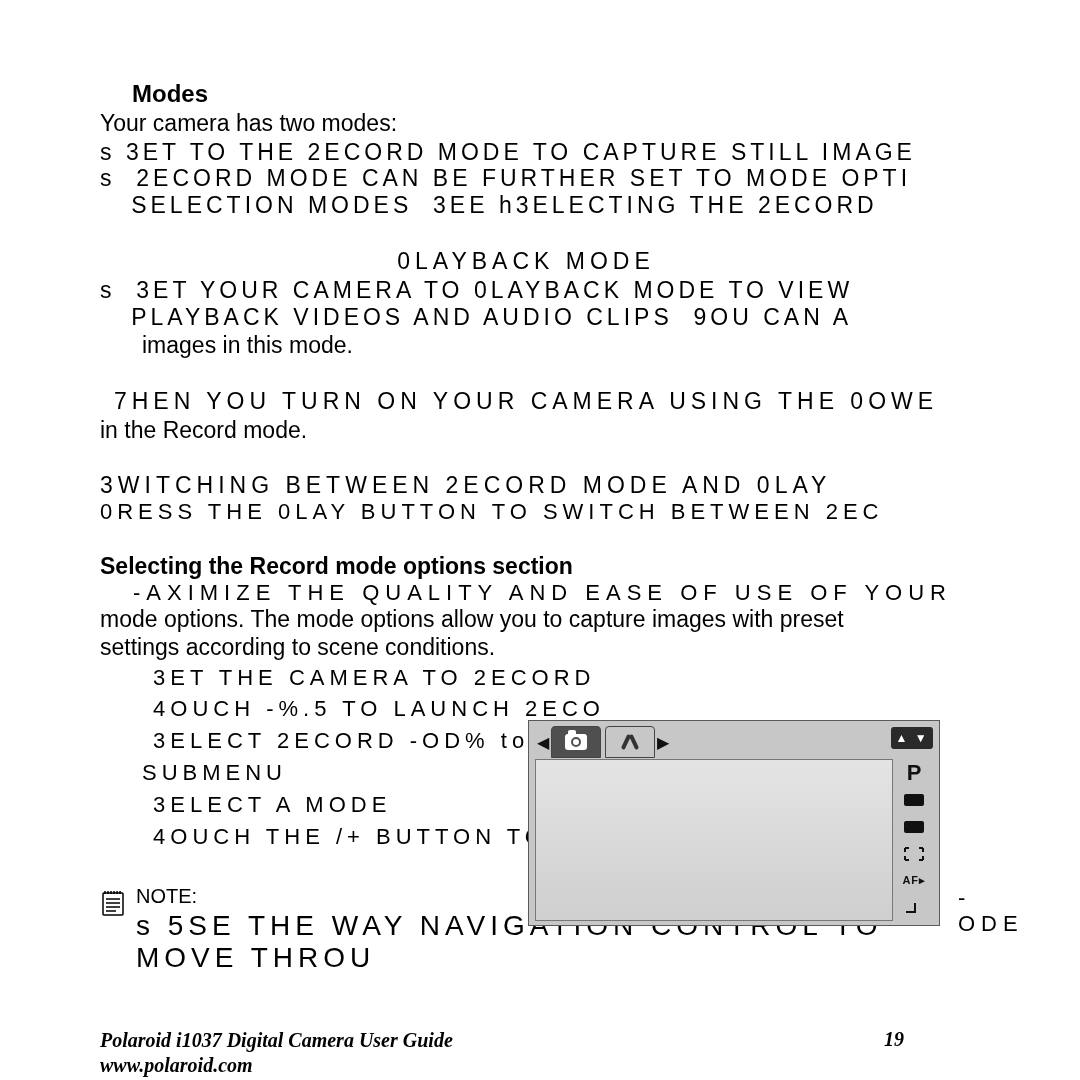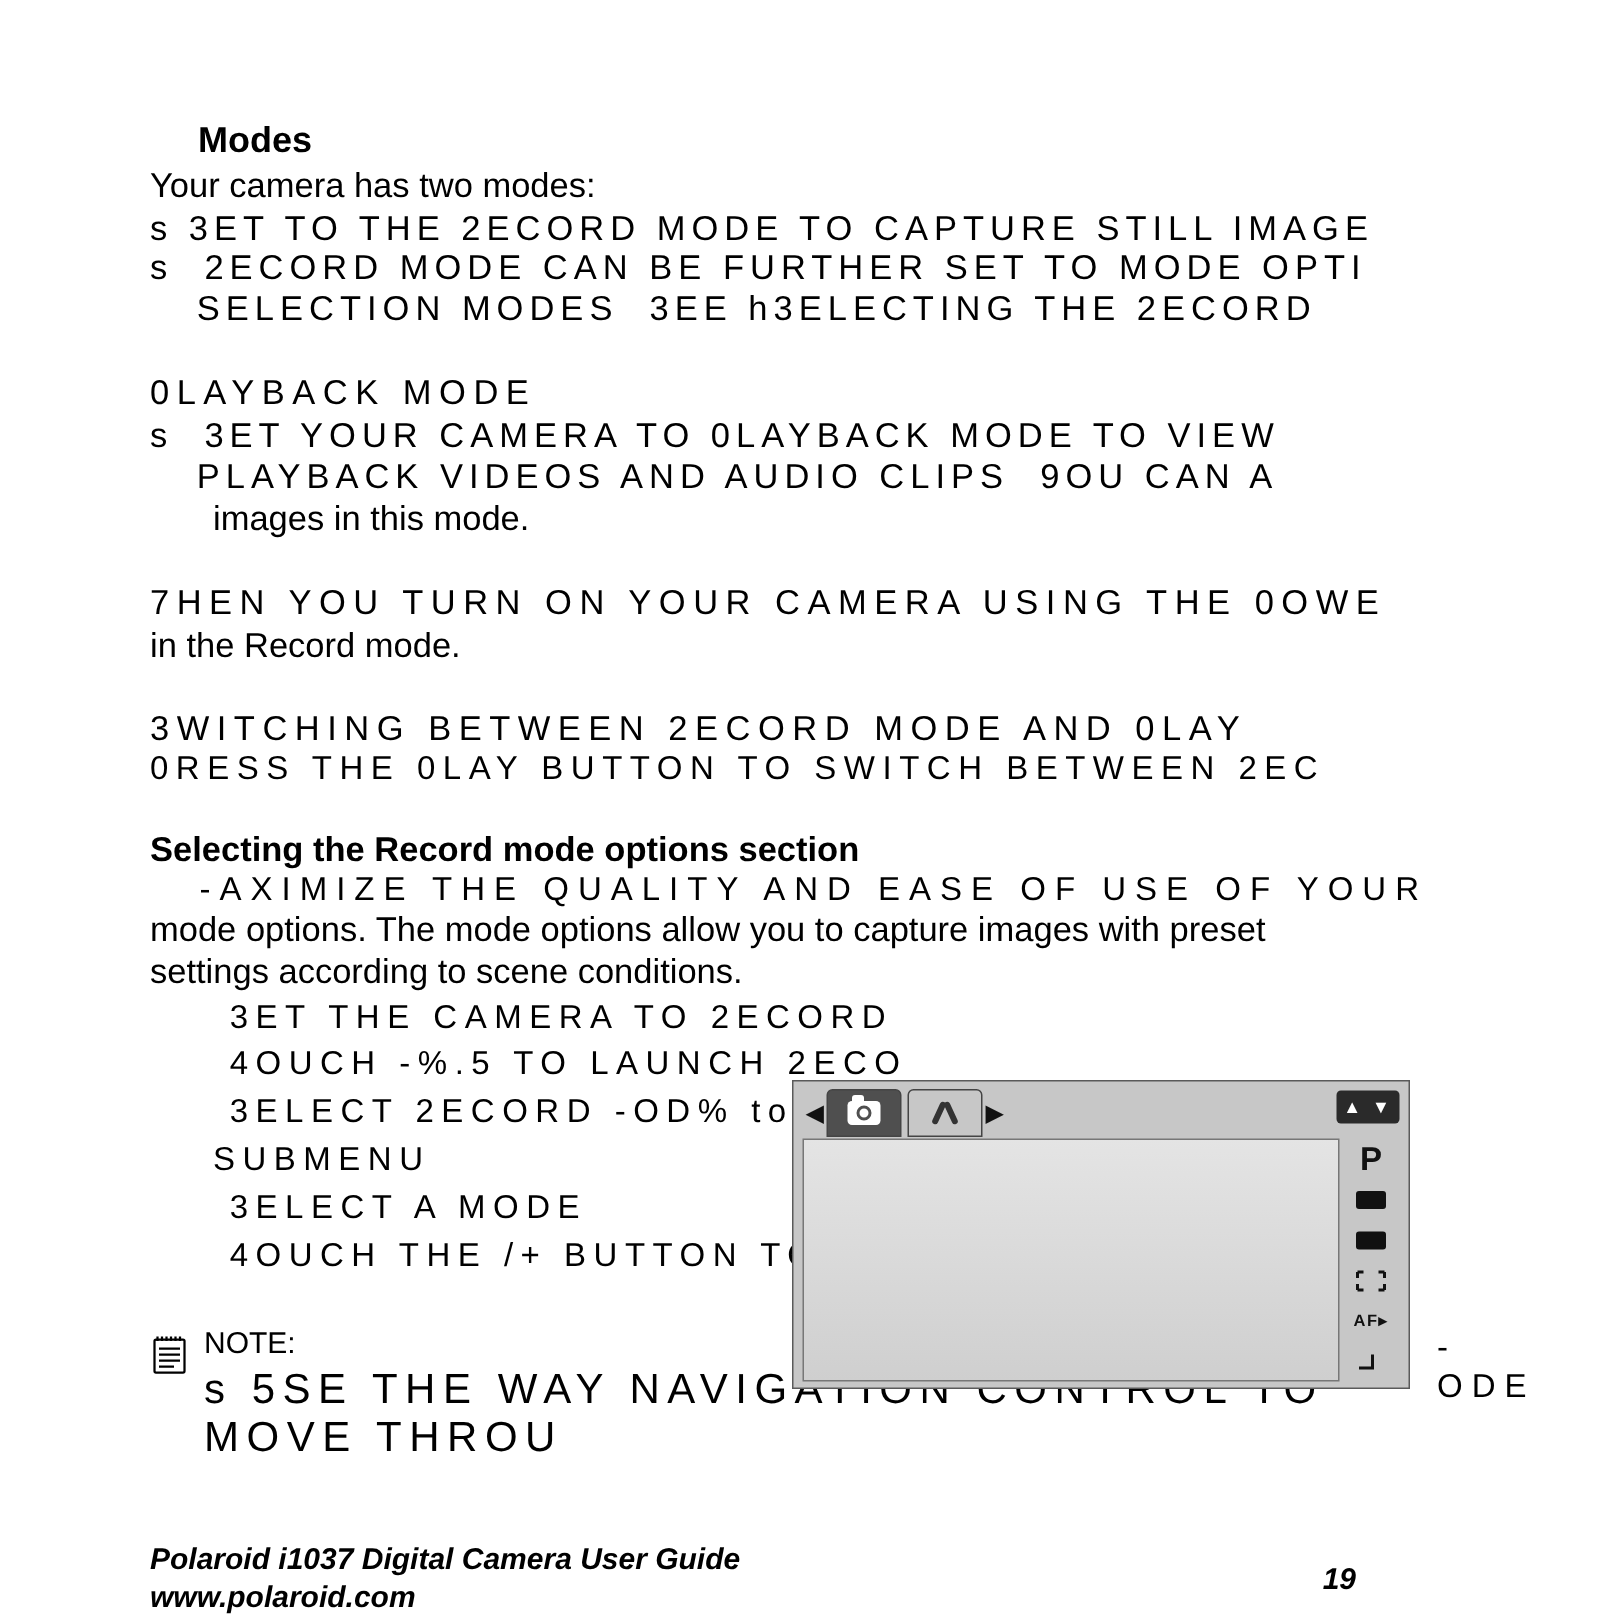--- a/index.html
+++ b/index.html
@@ -43,20 +43,21 @@
   .plain {
     font-size: 23px;
     line-height: 1.2;
     margin: 0;
   }
   .gap-m { height: 28px; }
   .sub2 {
     font-size: 23px;
     letter-spacing: 5px;
     margin: 0 0 2px 0;
+    text-align: center;
   }
   .sw-title {
     font-size: 23px;
     letter-spacing: 5px;
     margin: 0;
   }
   .sw-body {
     font-size: 22px;
     letter-spacing: 5px;
     margin: 0;
@@ -200,24 +201,25 @@
     margin-top: 2px;
   }
   
   .footer {
     position: absolute;
     left: 100px;
     right: 60px;
     bottom: 34px;
     display: flex;
     justify-content: space-between;
-    align-items: center;
+    align-items: flex-start;
     font-style: italic;
     font-weight: bold;
     font-size: 20px;
+    font-family: Liberation Serif, serif;
   }
   .footer .left { line-height: 1.25; }
   .footer .pg { font-style: italic; font-weight: bold; }
 </style>
 </head>
 <body>
 
 <div class="page">
 
   <div class="h-modes">Modes</div>

